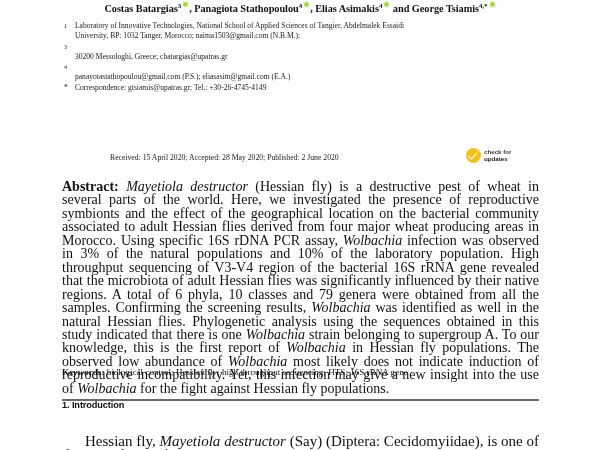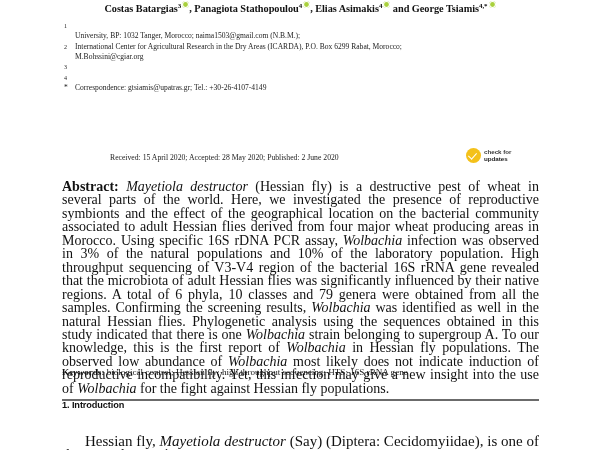--- a/index.html
+++ b/index.html
@@ -214,50 +214,45 @@
 
   <div class="authors">
     <span>Costas Batargias</span><span class="sup">3</span><span class="orcid"></span><span>, </span><span>Panagiota Stathopoulou</span><span class="sup">4</span><span class="orcid"></span><span>, </span><span>Elias Asimakis</span><span class="sup">4</span><span class="orcid"></span><span> and </span><span>George Tsiamis</span><span class="sup">4,*</span><span class="orcid"></span>
   </div>
 
   <div class="affils">
 
     <div class="affil-row">
       <div class="affil-num">1</div>
       <div class="affil-txt">
-        <br>
+        <span>Laboratory of Innovative Technologies, National School of Applied Sciences of Tangier, Abdelmalek Essaidi</span><br>
         <span>University, BP: 1032 Tanger, Morocco; naima1503@gmail.com (N.B.M.);</span><br>
       </div>
     </div>
 
-    <div class="affil-row">
-      <div class="affil-num">2</div>
-      <div class="affil-txt">
-        <span>International Center for Agricultural Research in the Dry Areas (ICARDA), P.O. Box 6299 Rabat, Morocco;</span><br>
-        <span>M.Bohssini@cgiar.org</span>
-      </div>
-    </div>
 
     <div class="affil-row">
       <div class="affil-num">3</div>
       <div class="affil-txt">
         <br>
+        <span>30200 Messologhi, Greece; cbatargias@upatras.gr</span>
       </div>
     </div>
 
     <div class="affil-row">
       <div class="affil-num">4</div>
       <div class="affil-txt">
         <br>
+        <span>panayotastathopoulou@gmail.com (P.S.); eliasasim@gmail.com (E.A.)</span>
       </div>
     </div>
 
     <div class="affil-row">
       <div class="affil-num sym">*</div>
-      <div class="affil-txt">Correspondence: gtsiamis@upatras.gr; Tel.: +30-26-4107-4149</div>
+      <div class="affil-txt">Correspondence: gtsiamis@upatras.gr; Tel.: +30-26-4745-4149</div>
     </div>
 
   </div>
 
   <div class="dates">Received: 15 April 2020; Accepted: 28 May 2020; Published: 2 June 2020</div>
 
   <div class="badge">
     <div class="badge-circle"></div>
     <div class="badge-text">
       <div class="l1">check for</div>

